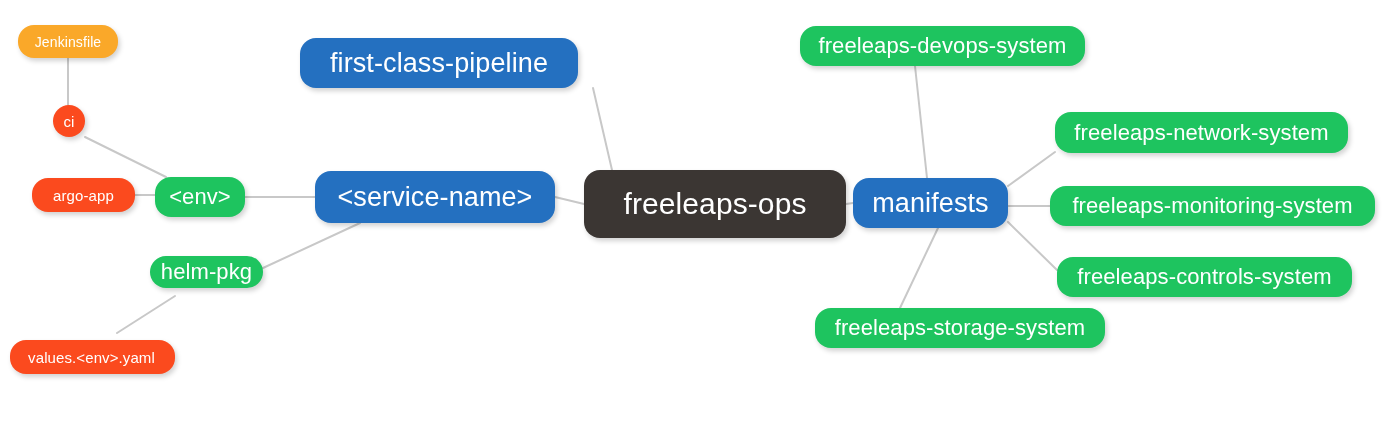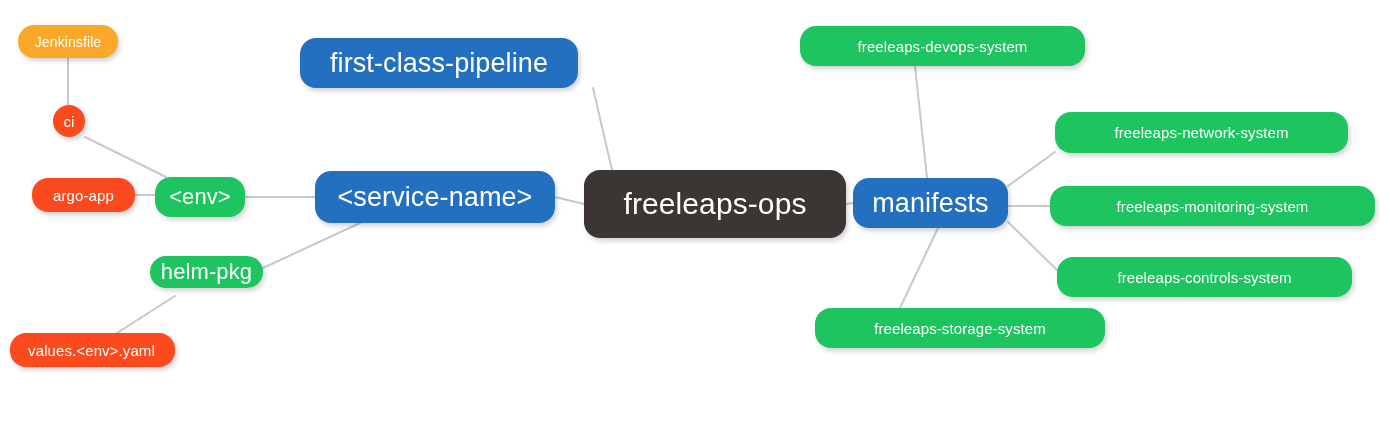--- a/index.html
+++ b/index.html
@@ -41,21 +41,21 @@
   .role-root   { background:#3b3633; }
   .role-blue   { background:#2470c0; }
   .role-green  { background:#1ec45f; }
   .role-orange { background:#faa829; }
   .role-red    { background:#fb4a1e; }
 
   
   .tier-root  { font-size:30px; padding:0 22px;text-align:center; }
   .tier-major { font-size:27px; padding:0 18px; }
   .tier-mid   { font-size:22px; padding:0 14px; }
-  .tier-leaf  { font-size:15px; padding:0 13px; }
+  .tier-leaf  { font-size:22px; padding:0 13px; }
   .tier-small { font-size:15px; padding:0 10px; }
   .tier-tiny  { font-size:14px; padding:0 9px; }
 </style>
 </head>
 <body>
 
 <div id="mindmap">
   <svg id="edge-layer" viewBox="0 0 1390 421" width="1390" height="421" aria-hidden="true">
       <line x1="584" y1="204" x2="555" y2="197" stroke="#c8c8c8" stroke-width="2" stroke-linecap="round"></line>
       <line x1="612" y1="170" x2="593" y2="88" stroke="#c8c8c8" stroke-width="2" stroke-linecap="round"></line>
@@ -93,21 +93,21 @@
       </div>
       <div class="node role-red tier-small" style="left: 53px; top: 105px; width: 32px; height: 32px;">
         <span>ci</span>
       </div>
       <div class="node role-orange tier-tiny" style="left: 18px; top: 25px; width: 100px; height: 33px;">
         <span>Jenkinsfile</span>
       </div>
       <div class="node role-red tier-small" style="left: 32px; top: 178px; width: 103px; height: 34px;">
         <span>argo-app</span>
       </div>
-      <div class="node role-red tier-small" style="left: 10px; top: 333px; width: 165px; height: 34px; padding-left: 8px;">
+      <div class="node role-red tier-small" style="left: 10px; top: 340px; width: 165px; height: 34px; padding-left: 8px;">
         <span>values.&lt;env&gt;.yaml</span>
       </div>
       <div class="node role-green tier-leaf" style="left: 800px; top: 26px; width: 285px; height: 40px;">
         <span>freeleaps-devops-system</span>
       </div>
       <div class="node role-green tier-leaf" style="left: 1055px; top: 112px; width: 293px; height: 41px;">
         <span>freeleaps-network-system</span>
       </div>
       <div class="node role-green tier-leaf" style="left: 1050px; top: 186px; width: 325px; height: 40px;">
         <span>freeleaps-monitoring-system</span>

